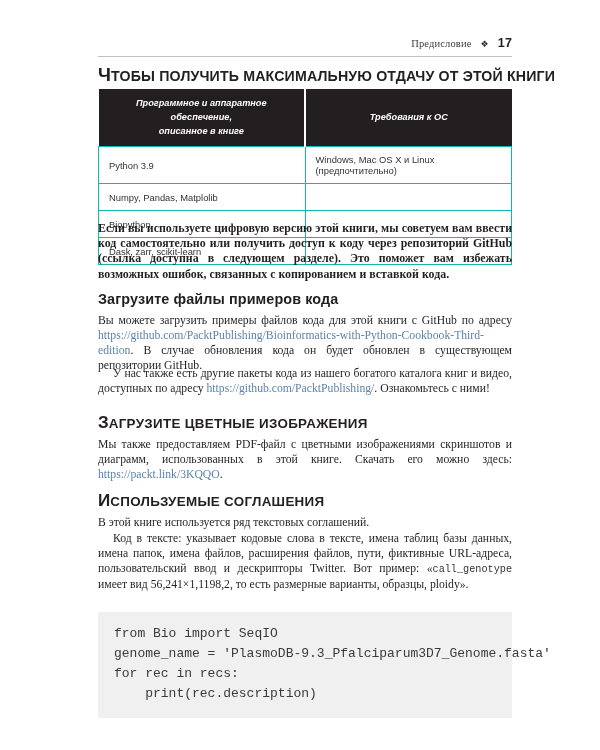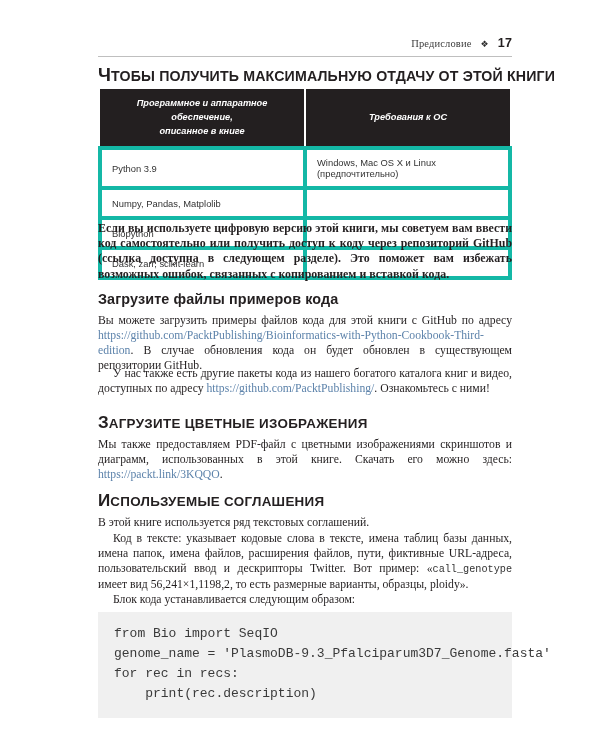--- a/index.html
+++ b/index.html
@@ -110,21 +110,21 @@
     border: none;
     vertical-align: middle;
     font-style: italic;
   }
   .tbl th.c1 { border-right: 2px solid #ffffff; }
   .tbl td {
     font-family: "Liberation Sans", sans-serif;
     font-size: 9.4px;
     color: #333333;
     padding: 7px 10px;
-    border: 4px solid #14b8a6;
+    border: 1px solid #14b8a6;
     vertical-align: middle;
     height: 12px;
   }
   .tbl td.c1 { width: 207px; }
 
   
   .para {
     position: absolute;
     left: 98px;
     right: 88px;
@@ -220,21 +220,20 @@
   <div class="h2 smallcaps" style="top:413px;"><span class="cap">З</span><span class="sc">АГРУЗИТЕ ЦВЕТНЫЕ ИЗОБРАЖЕНИЯ</span></div>
 
   <div class="para" style="top:437px;"><span>Мы также предоставляем PDF-файл с цветными изображениями скриншотов и диаграмм, использованных в этой книге. Скачать его можно здесь: </span><span class="lnk">https://packt.link/3KQQO</span><span>.</span></div>
 
   <div class="h2 smallcaps" style="top:491px;"><span class="cap">И</span><span class="sc">СПОЛЬЗУЕМЫЕ СОГЛАШЕНИЯ</span></div>
 
   <div class="para" style="top:515px; text-align:left;">В этой книге используется ряд текстовых соглашений.</div>
 
   <div class="para" style="top:531px;"><span class="ind"></span><span>Код в тексте: указывает кодовые слова в тексте, имена таблиц базы данных, имена папок, имена файлов, расширения файлов, пути, фиктивные URL-адреса, пользовательский ввод и дескрипторы Twitter. Вот пример: «</span><span class="mono-in">call_genotype</span><span> имеет вид 56,241×1,1198,2, то есть размерные варианты, образцы, ploidy».</span></div>
 
-  <div class="para" style="top:592px; text-align:left;"><span class="ind"></span><span>Блок кода устанавливается следующим образом:</span></div>
 
   <div class="codeblock" style="top:612px;">
     <div class="cline">from Bio import SeqIO</div>
     <div class="cline">genome_name = 'PlasmoDB-9.3_Pfalciparum3D7_Genome.fasta'</div>
     <div class="cline">for rec in recs:</div>
     <div class="cline">    print(rec.description)</div>
   </div>
 
 </div>
 

